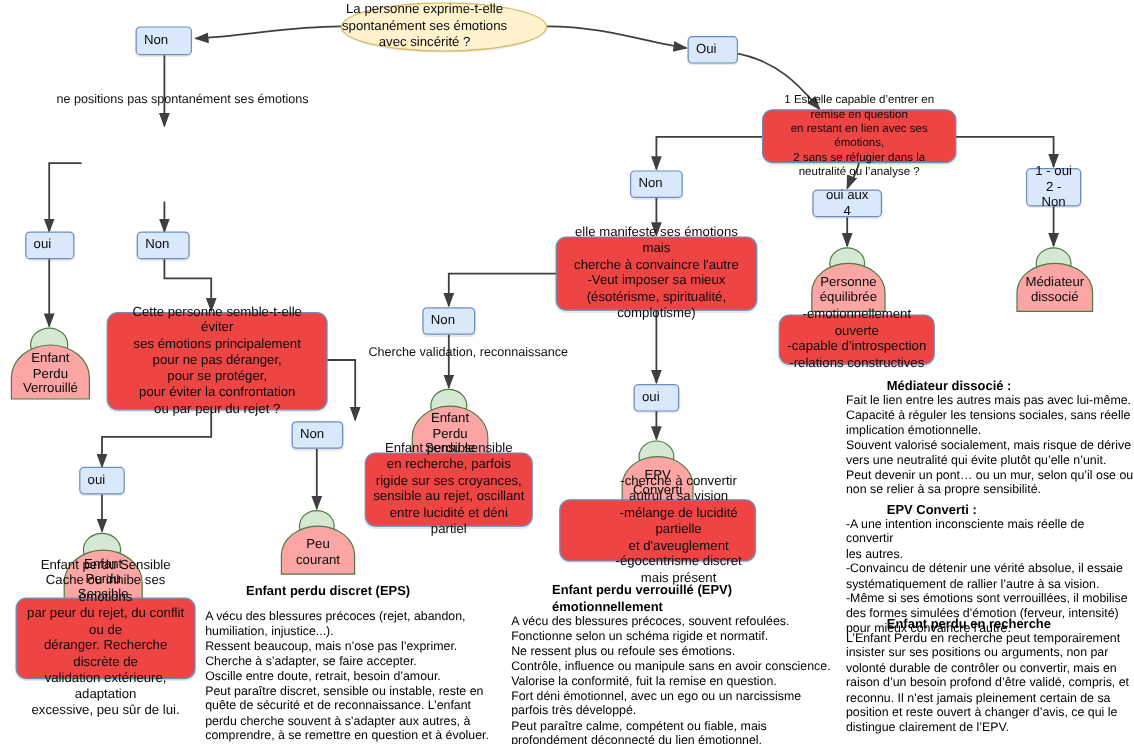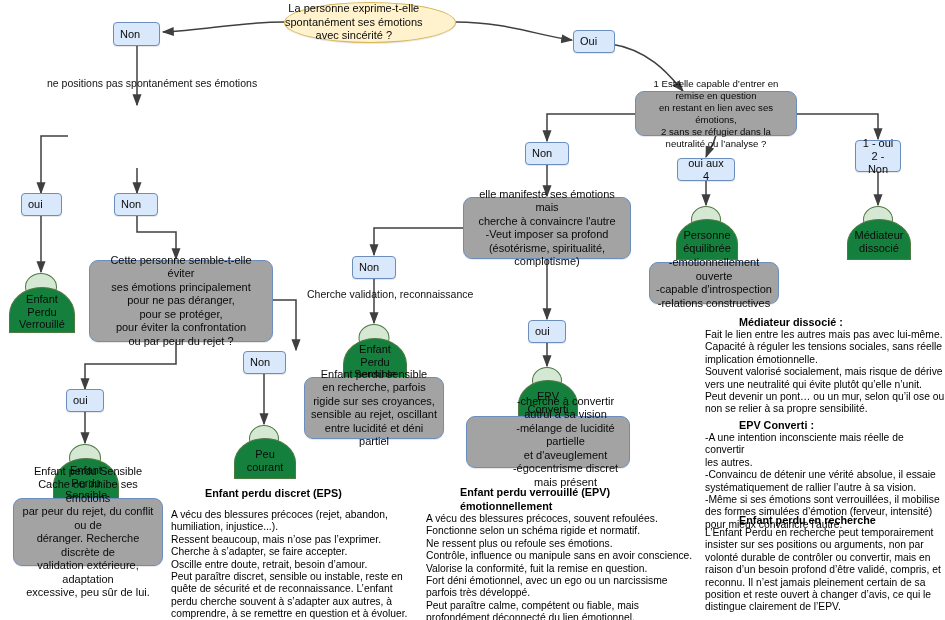--- a/index.html
+++ b/index.html
@@ -10,39 +10,39 @@
   .node{position:absolute;box-sizing:border-box;display:flex;align-items:center;text-align:center;color:#0a0a0a;}
 
   
   .pill{
     background:#dae8fc;border:1px solid #6c8ebf;border-radius:4px;
     font-size:11px;line-height:13px;padding:2px 6px;
     box-shadow:0 1px 1px rgba(0,0,0,.10);
   }
   
   .qbox{
-    background:#a3a3a3;border:1px solid #6c8ebf;border-radius:9px;
+    background:#ef4444;border:1px solid #6c8ebf;border-radius:9px;
     font-size:11px;line-height:13.5px;padding:4px 6px;
     box-shadow:0 1px 1px rgba(0,0,0,.10);
   }
   
   .oval{
     background:#fff2cc;border:1px solid #d6b656;border-radius:50%/50%;
     font-size:11px;line-height:13.5px;
     box-shadow:0 1px 1px rgba(0,0,0,.10);
   }
   
   .actor{position:absolute;}
   .actor .head{
     position:absolute;left:50%;top:0;transform:translateX(-50%);
     background:#d5e8d4;border:1px solid #4f7a42;border-radius:50%;
   }
   .actor .body{
     position:absolute;left:0;bottom:0;width:100%;
-    background:#15803d;border:1px solid #4f7a42;
+    background:#fca5a5;border:1px solid #4f7a42;
     border-radius:50% 50% 0 0 / 60% 60% 0 0;
     display:flex;align-items:center;justify-content:center;text-align:center;
     font-size:11px;line-height:12.5px;color:#0a0a0a;
   }
   .actor .body span{display:block;transform:translateY(2px);}
 
   
   .edgetext{position:absolute;font-size:10.5px;line-height:13px;color:#111;white-space:nowrap;}
 
   
@@ -197,21 +197,21 @@
     <span>oui aux 4</span>
   </div>
   <div class="node pill" style="left:855px;top:140px;width:46px;height:32px;">
     <div style="white-space:pre-line;">1 - oui
 2 - Non</div>
   </div>
 
   <div class="node qbox" style="left:463px;top:197px;width:168px;height:62px;">
     <div style="white-space:pre-line;">elle manifeste ses émotions mais
 cherche à convaincre l'autre
--Veut imposer sa profond
+-Veut imposer sa mieux
 (ésotérisme, spiritualité, complotisme)</div>
   </div>
 
   <div class="node pill" style="left:352px;top:256px;width:44px;height:23px;">
     <span>Non</span>
   </div>
   <div class="edgetext" style="left:307px;top:288px;">Cherche validation, reconnaissance</div>
 
   <div class="node pill" style="left:528px;top:320px;width:38px;height:23px;">
     <span>oui</span>

